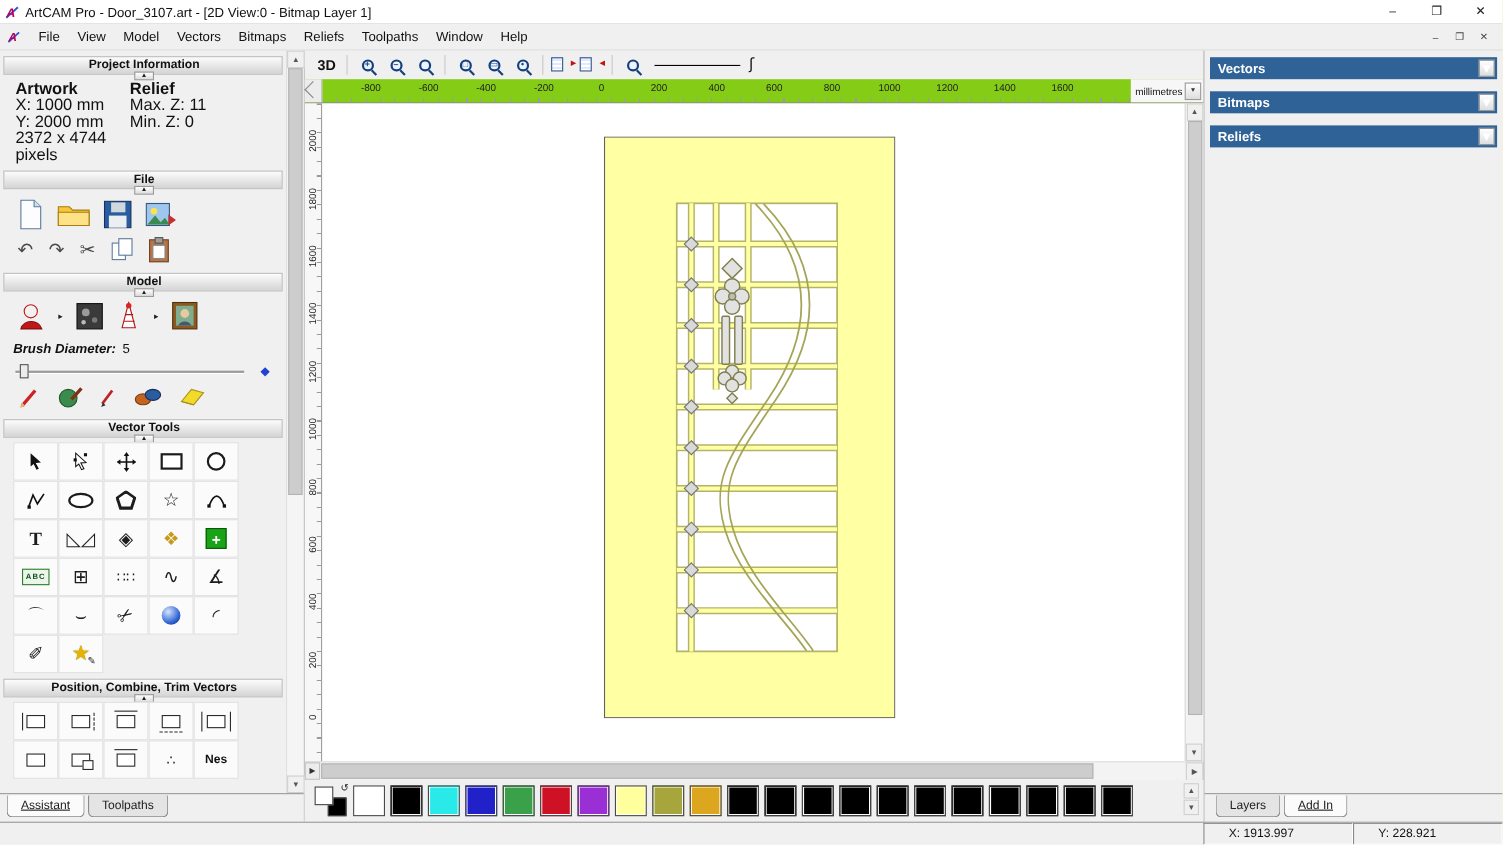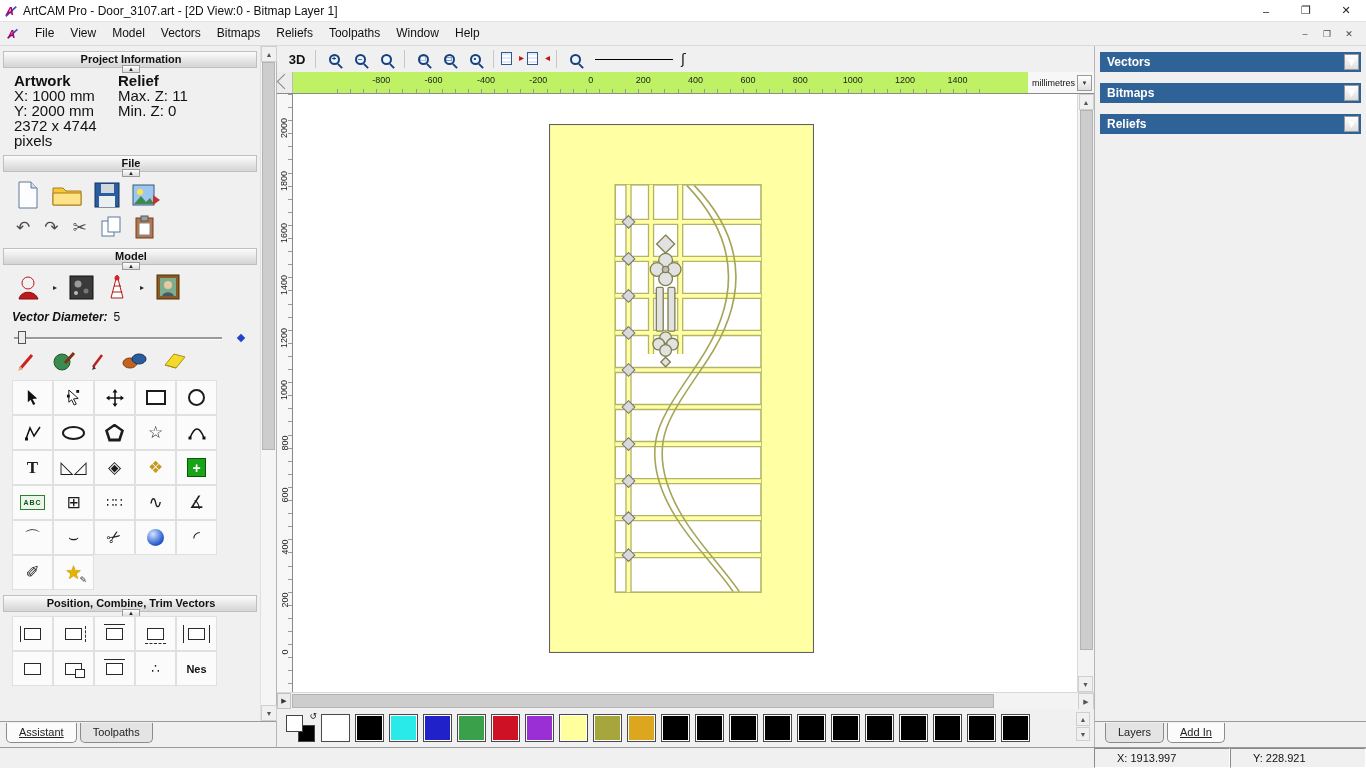--- a/index.html
+++ b/index.html
@@ -82,21 +82,21 @@
   .tsep { width:1px; height:18px; background:#c8c8c8; margin:0 4px; }
   .mag { position:relative; width:11px; height:11px; border:2px solid #16407c; border-radius:50%; background:#eef4ff; }
   .mag::after { content:""; position:absolute; width:6px; height:2px; background:#16407c; bottom:-4px; right:-5px; transform:rotate(45deg); }
   .mag i { position:absolute; top:50%; left:50%; transform:translate(-50%,-55%); font-style:normal; font-size:8px; font-weight:bold; color:#16407c; line-height:1; }
   .tgl { position:relative; width:22px; height:18px; }
   .tgl .pg { position:absolute; left:1px; top:2px; width:11px; height:13px; border:1px solid #35588c; background:repeating-linear-gradient(#dfe9ff 0 2px,#fff 2px 4px); }
   .tgl .ar { position:absolute; right:0; top:3px; font-size:10px; color:#c21212; line-height:1; }
   .bline { width:78px; height:1px; background:#000; margin:0 6px; }
   .jcurve { font-size:14px; font-family:"DejaVu Sans",sans-serif; }
 
-  .ruler-row { height:22px; flex:none; display:flex; background:#bef264; border-bottom:1px solid #8a8a8a;gap:44px; }
+  .ruler-row { height:22px; flex:none; display:flex; background:#84cc16; border-bottom:1px solid #8a8a8a; }
   .corner { width:16px; height:100%; background:#ececec; border-right:1px solid #bbb; position:relative; }
   .corner::after { content:""; position:absolute; left:2px; top:4px; width:10px; height:10px; border-left:1px solid #888; border-bottom:1px solid #888; transform:rotate(45deg); }
   .hruler { flex:1; display:flex; padding-left:18px; overflow:hidden; background-image:repeating-linear-gradient(to right,#9a9a9a 0 1px,transparent 1px 13.1px); background-size:100% 4px; background-position:0 100%; background-repeat:no-repeat; }
   .hruler .cell { width:52.4px; flex:none; text-align:center; font-size:9px; color:#222; padding-top:3px; }
   .units { display:flex; align-items:center; gap:2px; padding:0 2px 0 4px; font-size:9px; background:#f7f7f7; }
   .dd-btn { width:15px; height:16px; border:1px solid #9a9a9a; background:linear-gradient(#fff,#ddd); font-size:6px; display:flex; align-items:center; justify-content:center; color:#333; }
 
   .canvas-row { flex:1; display:flex; min-height:0; }
   .vruler { width:16px; flex:none; background:#f7f7f7; border-right:1px solid #8a8a8a; display:flex; flex-direction:column; padding-top:8px; overflow:hidden; background-image:repeating-linear-gradient(to bottom,#9a9a9a 0 1px,transparent 1px 13.1px); background-size:4px 100%; background-position:100% 0; background-repeat:no-repeat; }
   .vruler .cell { height:52.4px; flex:none; display:flex; align-items:center; justify-content:center; }
@@ -271,21 +271,21 @@
           <span class="tiny-arrow">▸</span>
           <svg width="24" height="26">
               <rect x="1" y="1" width="22" height="24" fill="#8a5a22" stroke="#4f3009"></rect>
               <rect x="4" y="4" width="16" height="18" fill="#7fae8f"></rect>
               <circle cx="12" cy="11" r="4" fill="#e7c9a2"></circle>
               <path d="M6 22c2-5 10-5 12 0z" fill="#46586e"></path>
             </svg>
         </div>
 
         <div class="brush-row">
-          <span class="brush-label">Vector Diameter:</span>
+          <span class="brush-label">Brush Diameter:</span>
           <span>5</span>
         </div>
         <div class="slider">
           <span class="groove"></span>
           <span class="handle"></span>
           <span class="dot"></span>
         </div>
         <div class="iconrow tight">
           <svg width="22" height="22">
               <path d="M4 19 L16 5" stroke="#c22" stroke-width="3"></path>
@@ -302,20 +302,24 @@
           <svg width="26" height="20">
               <ellipse cx="8" cy="12" rx="7" ry="5" fill="#c2641f" stroke="#7a3c0c"></ellipse>
               <ellipse cx="17" cy="8" rx="7" ry="5" fill="#2a5ca0" stroke="#152f58"></ellipse>
             </svg>
           <svg width="26" height="20">
               <path d="M3 14 L12 3 L23 6 L14 17 Z" fill="#f3d92a" stroke="#a8901a"></path>
               <path d="M3 14l11 3 0 0" fill="none" stroke="#a8901a"></path>
             </svg>
         </div>
 
+        <div class="sec-h">
+          <span>Vector Tools</span>
+          <span class="col-btn">▲</span>
+        </div>
         <div class="vgrid">
 
           <div class="vcell">
               <svg width="15" height="17" viewBox="0 0 16 18">
                 <path d="M3 1 L13 10 L8 10.5 L11 16 L8.7 17 L6 11.5 L3 14 Z" fill="#111"></path>
               </svg>
             </div>
           <div class="vcell">
               <svg width="15" height="17" viewBox="0 0 16 18">
                 <path d="M3 1 L13 10 L8 10.5 L11 16 L8.7 17 L6 11.5 L3 14 Z" fill="#fff" stroke="#111"></path>

